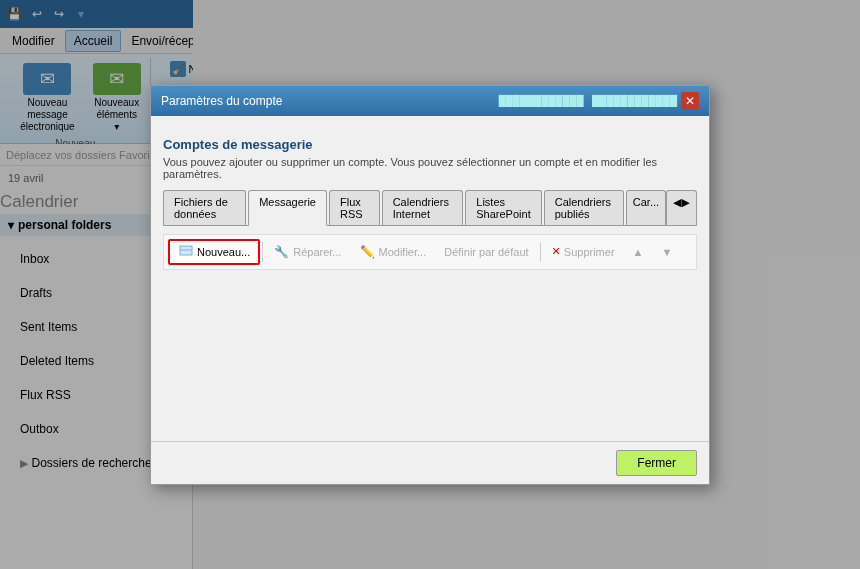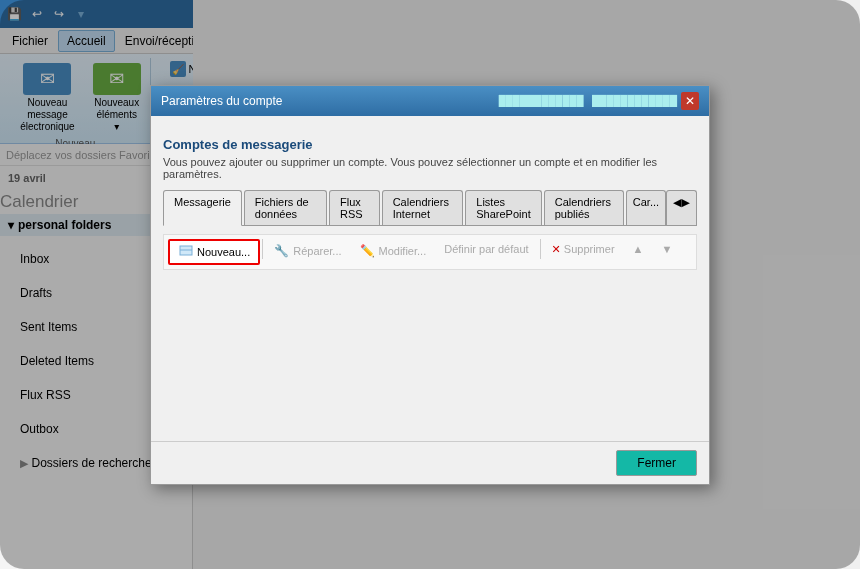--- a/index.html
+++ b/index.html
@@ -195,21 +195,20 @@
 
     
     .modal-overlay {
       position: absolute;
       top: 0; left: 0; right: 0; bottom: 0;
       background: rgba(0,0,0,0.3);
       display: flex;
       align-items: center;
       justify-content: center;
       z-index: 100;
-      border-radius: 24px;
     }
     .modal {
       background: #f0f0f0;
       border: 1px solid #999;
       box-shadow: 4px 4px 15px rgba(0,0,0,0.4);
       width: 560px;
       min-height: 400px;
       display: flex;
       flex-direction: column;
     }
@@ -273,21 +272,21 @@
       padding: 5px 6px;
       font-size: 11px;
       cursor: pointer;
       background: #e0e0e0;
       border: 1px solid #999;
       border-bottom: none;
       border-radius: 3px 3px 0 0;
     }
     .modal-toolbar {
       display: flex;
-      align-items: flex-start;
+      align-items: center;
       margin-bottom: 6px;
       padding: 4px;
       background: #f8f8f8;
       border: 1px solid #ddd;
     }
     .modal-toolbar-btn {
       display: flex;
       align-items: center;
       gap: 3px;
       padding: 3px 8px;
@@ -332,21 +331,21 @@
     .modal-table-col1 { width: 200px; }
     .modal-table-col2 { flex: 1; }
     .modal-footer {
       display: flex;
       justify-content: flex-end;
       padding: 8px 12px;
       border-top: 1px solid #ccc;
     }
     .btn-close-modal {
       padding: 5px 20px;
-      background: #14b8a6;
+      background: #bef264;
       border: 1px solid #999;
       cursor: pointer;
       font-size: 12px;
       border-radius: 2px;
     }
   </style>
 </head>
 <body>
 
 <div class="app-window">
@@ -360,21 +359,21 @@
     </div>
     <div style="flex:1; text-align:center; color:white; font-size:12px;">Outlook Aujourd'hui - Outlook (Échec de l'activation du produit)</div>
     <div style="display:flex; gap:1px; padding-right:4px;">
       <button style="width:22px;height:20px;background:#5a9fd4;border:1px solid #3a7ab4;color:white;cursor:pointer;font-size:10px;">─</button>
       <button style="width:22px;height:20px;background:#5a9fd4;border:1px solid #3a7ab4;color:white;cursor:pointer;font-size:10px;">□</button>
       <button style="width:22px;height:20px;background:#c0392b;border:1px solid #a03020;color:white;cursor:pointer;font-size:10px;">✕</button>
     </div>
   </div>
 
   <div class="menu-bar">
-    <div class="menu-item">Fichier</div>
+    <div class="menu-item">Modifier</div>
     <div class="menu-item active">Accueil</div>
     <div class="menu-item">Envoi/réception</div>
     <div class="menu-item">Dossier</div>
     <div class="menu-item">Affichage</div>
     <div style="flex:1;"></div>
     <div style="font-size:11px;color:#555;display:flex;align-items:center;gap:4px;">
       <span>💡</span>
       <span>💡 Dites-nous ce que vous voulez faire...</span>
     </div>
   </div>
@@ -483,21 +482,21 @@
   </div>
 
   <div class="content-area">
 
     <div class="sidebar" style="position:relative; height:100%;">
       <div style="padding:4px 6px; font-size:11px; color:#999; border-bottom:1px solid #ddd; display:flex; align-items:center; justify-content:space-between;">
         <span>Déplacez vos dossiers Favoris ici</span>
         <span>◀</span>
       </div>
 
-      <div style="padding:6px 8px; font-size:11px; color:#666;font-weight:bold;">
+      <div style="padding:6px 8px; font-size:11px; color:#666;">
         <span>19 avril</span>
       </div>
       <div style="padding:2px 0; font-size:17px; color:#888;">
         <span>Calendrier</span>
       </div>
 
       <div class="sidebar-section-header">
         <span>▾</span>
         <span>personal folders</span>
       </div>
@@ -539,22 +538,22 @@
           <span style="font-size:10px;color:#aee;">████████████ &nbsp; ████████████</span>
           <button class="modal-close-btn">✕</button>
         </div>
       </div>
 
       <div class="modal-body">
         <div class="modal-section-title">Comptes de messagerie</div>
         <div class="modal-section-desc">Vous pouvez ajouter ou supprimer un compte. Vous pouvez sélectionner un compte et en modifier les paramètres.</div>
 
         <div class="modal-tabs">
+          <div class="modal-tab">Fichiers de données</div>
           <div class="modal-tab active">Messagerie</div>
-          <div class="modal-tab">Fichiers de données</div>
           <div class="modal-tab">Flux RSS</div>
           <div class="modal-tab">Calendriers Internet</div>
           <div class="modal-tab">Listes SharePoint</div>
           <div class="modal-tab">Calendriers publiés</div>
           <div class="modal-tab-more">Car...</div>
           <div class="modal-tab-more">◀▶</div>
         </div>
 
         <div class="modal-toolbar">
           <div class="modal-toolbar-btn highlighted">

